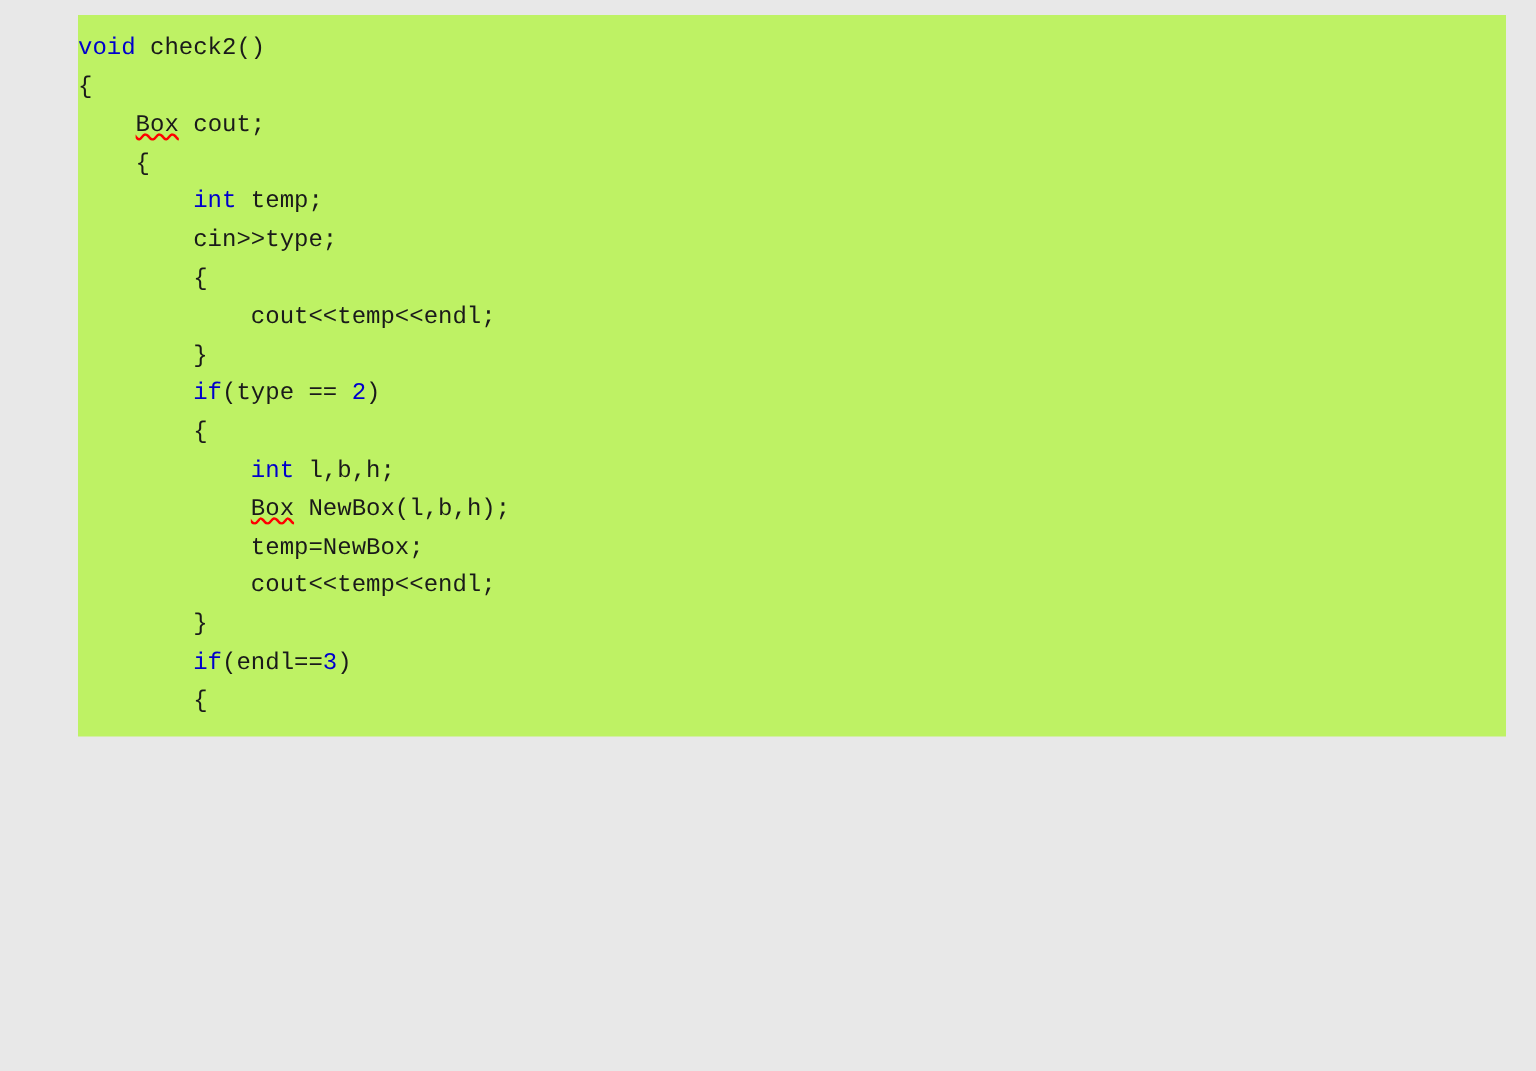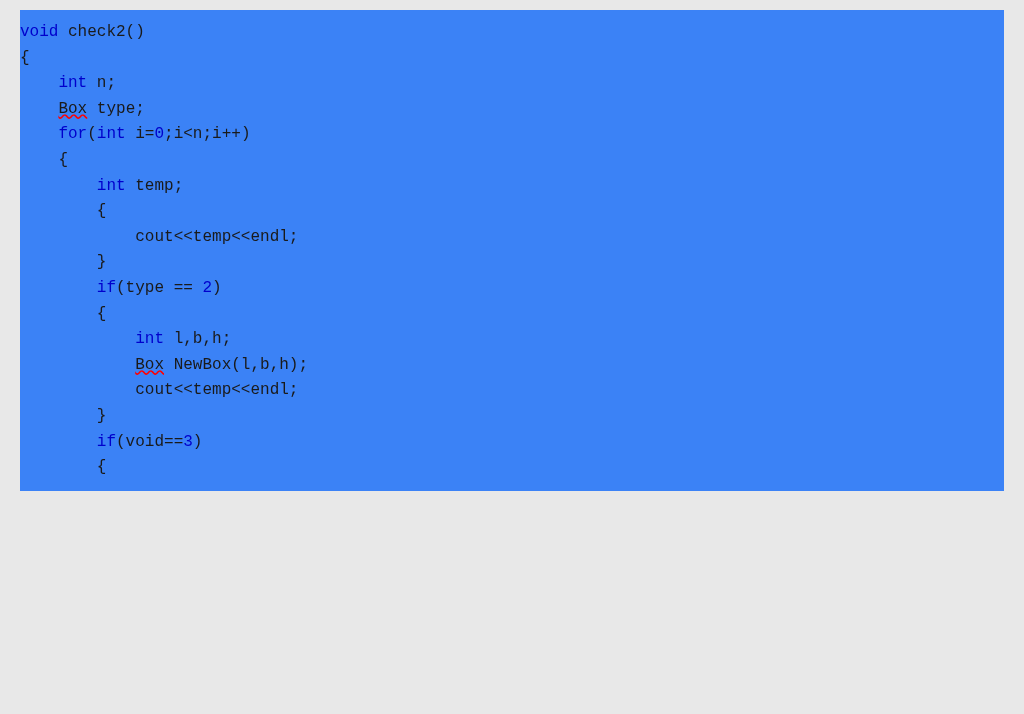--- a/index.html
+++ b/index.html
@@ -12,22 +12,23 @@
       background-color: #e8e8e8;
       font-family: 'Courier New', Courier, monospace;
       font-size: 16px;
       line-height: 1.6;
       padding: 10px 20px;
       min-height: 714px;
       width: 1024px;
     }
 
     .code-container {
-      background-color: #3b82f6;
+      background-color: #bef264;
       padding: 10px 0;
+      margin-left: 32px;
     }
 
     .code-line {
       white-space: pre;
       display: block;
       color: #1a1a1a;
     }
 
     .kw-blue {
       color: #0000cc;
@@ -46,29 +47,29 @@
     .num {
       color: #0000cc;
     }
   </style>
 </head>
 <body>
 
 <div class="code-container">
 <div class="code-line"><span></span><span class="kw-void">void</span><span> check2()</span></div>
     <div class="code-line"><span></span><span>{</span></div>
-    <div class="code-line"><span>    </span><span class="kw-blue">int</span><span> n;</span></div>
-    <div class="code-line"><span>    </span><span class="squiggly">Box</span><span> type;</span></div>
-    <div class="code-line"><span>    </span><span class="kw-blue">for</span><span>(</span><span class="kw-blue">int</span><span> i=</span><span class="num">0</span><span>;i&lt;n;i++)</span></div>
+    <div class="code-line"><span>    </span><span class="squiggly">Box</span><span> cout;</span></div>
     <div class="code-line"><span>    </span><span>{</span></div>
     <div class="code-line"><span>        </span><span class="kw-blue">int</span><span> temp;</span></div>
+    <div class="code-line"><span>        </span><span>cin&gt;&gt;type;</span></div>
     <div class="code-line"><span>        </span><span>{</span></div>
     <div class="code-line"><span>            </span><span>cout&lt;&lt;temp&lt;&lt;endl;</span></div>
     <div class="code-line"><span>        </span><span>}</span></div>
     <div class="code-line"><span>        </span><span class="kw-blue">if</span><span>(type == </span><span class="num">2</span><span>)</span></div>
     <div class="code-line"><span>        </span><span>{</span></div>
     <div class="code-line"><span>            </span><span class="kw-blue">int</span><span> l,b,h;</span></div>
     <div class="code-line"><span>            </span><span class="squiggly">Box</span><span> NewBox(l,b,h);</span></div>
+    <div class="code-line"><span>            </span><span>temp=NewBox;</span></div>
     <div class="code-line"><span>            </span><span>cout&lt;&lt;temp&lt;&lt;endl;</span></div>
     <div class="code-line"><span>        </span><span>}</span></div>
-    <div class="code-line"><span>        </span><span class="kw-blue">if</span><span>(void==</span><span class="num">3</span><span>)</span></div>
+    <div class="code-line"><span>        </span><span class="kw-blue">if</span><span>(endl==</span><span class="num">3</span><span>)</span></div>
     <div class="code-line"><span>        </span><span>{</span></div>
   </div>
 
 </body></html>

